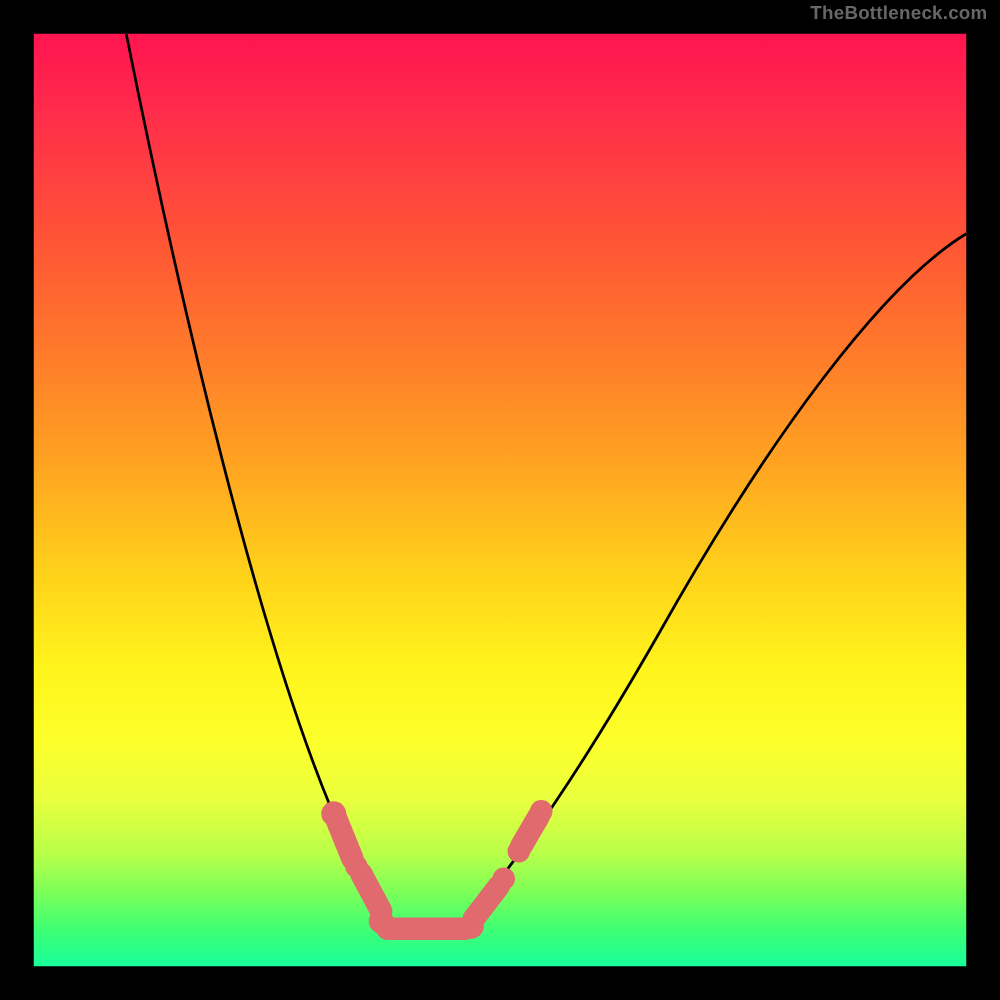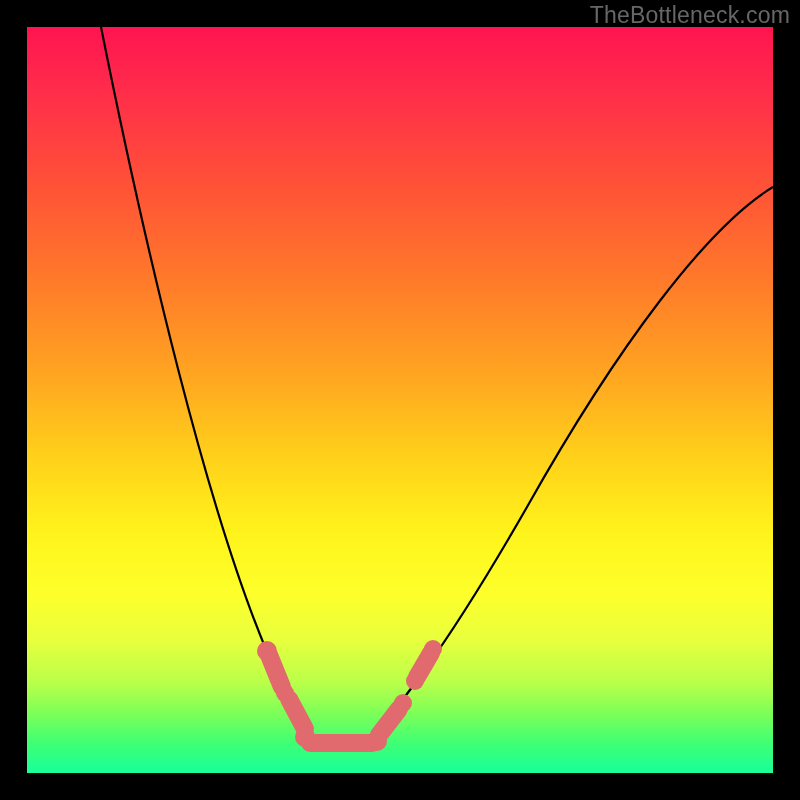--- a/index.html
+++ b/index.html
@@ -14,22 +14,22 @@
     position: relative;
     width: 800px;
     height: 800px;
     background: #000;
   }
   .watermark {
     position: absolute;
     top: 2px;
     right: 10px;
     color: #676767;
-    font-size: 23px;
-    font-weight: 400;
+    font-size: 15px;
+    font-weight: 700;
     letter-spacing: 0.2px;
     z-index: 10;
   }
   .plot {
     position: absolute;
     left: 27px;
     top: 27px;
     width: 746px;
     height: 746px;
     

